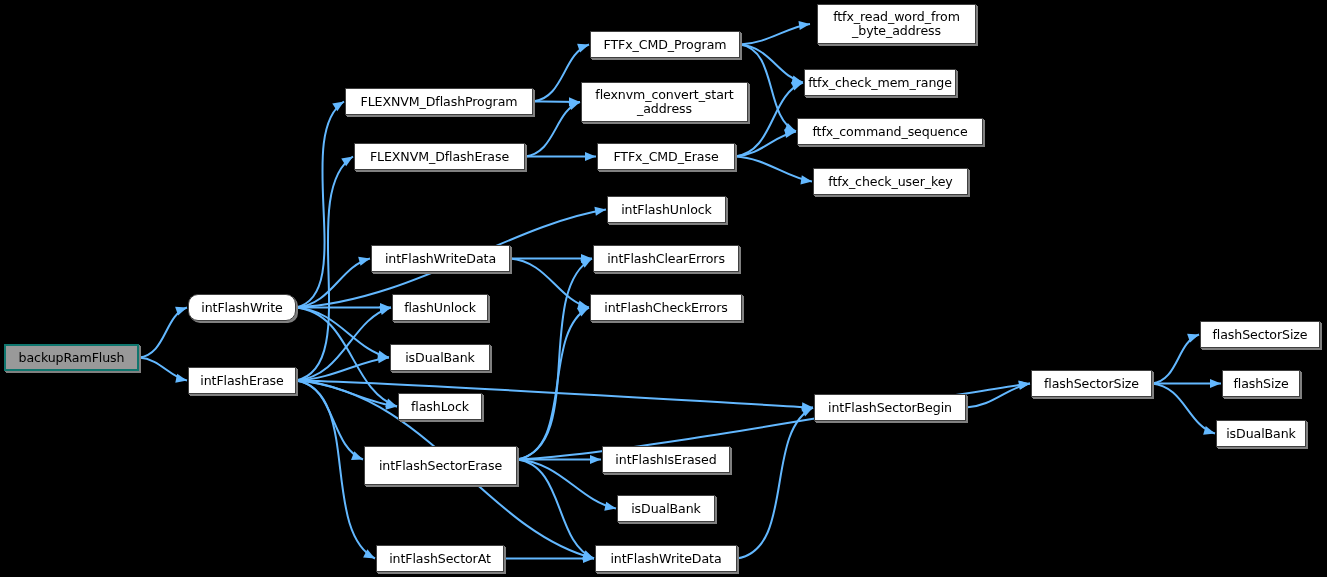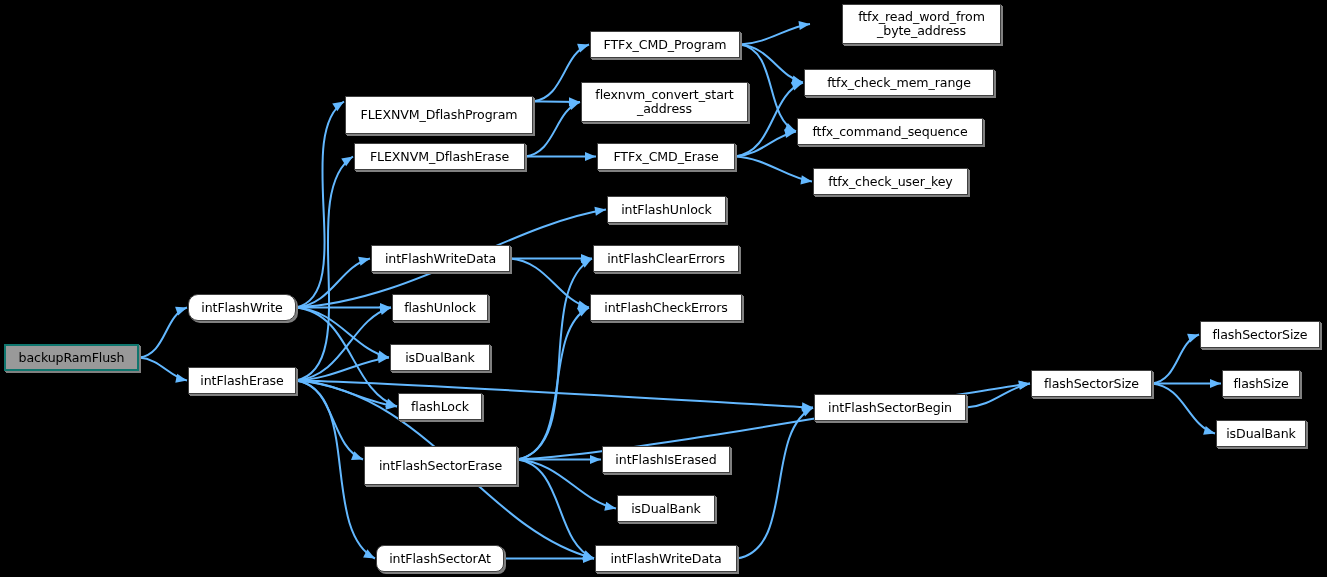--- a/index.html
+++ b/index.html
@@ -132,41 +132,41 @@
       <path d="M 1152.00,383.50 C 1178.66,380.56 1176.64,342.34 1199.00,334.50" fill="none" stroke="#63b8ff" stroke-width="2"></path>
       <polygon points="1199.00,334.50 1190.14,342.48 1187.10,333.80" fill="#63b8ff"></polygon>
       <path d="M 1152.00,383.50 C 1175.53,383.50 1201.27,383.50 1221.00,383.50" fill="none" stroke="#63b8ff" stroke-width="2"></path>
       <polygon points="1221.00,383.50 1210.00,388.10 1210.00,378.90" fill="#63b8ff"></polygon>
       <path d="M 1152.00,383.50 C 1184.33,386.50 1187.88,425.50 1215.00,433.50" fill="none" stroke="#63b8ff" stroke-width="2"></path>
       <polygon points="1215.00,433.50 1203.15,434.80 1205.75,425.98" fill="#63b8ff"></polygon>
     </svg>
 <div class="node root" style="left: 4px; top: 344px; width: 135px; height: 27px;"><span class="node-label">backupRamFlush</span></div>
     <div class="node" style="left: 188px; top: 294px; width: 108px; height: 27px; border-radius: 10px;"><span class="node-label">intFlashWrite</span></div>
     <div class="node" style="left: 188px; top: 367px; width: 108px; height: 27px;"><span class="node-label">intFlashErase</span></div>
-    <div class="node" style="left: 345px; top: 96px; width: 188px; height: 38px; align-items: center;"><span class="node-label">FLEXNVM_DflashProgram</span></div>
+    <div class="node" style="left: 345px; top: 88px; width: 188px; height: 27px; align-items: center;"><span class="node-label">FLEXNVM_DflashProgram</span></div>
     <div class="node" style="left: 354px; top: 143px; width: 171px; height: 27px;"><span class="node-label">FLEXNVM_DflashErase</span></div>
     <div class="node" style="left: 371px; top: 245px; width: 139px; height: 27px;"><span class="node-label">intFlashWriteData</span></div>
     <div class="node" style="left: 392px; top: 294px; width: 96px; height: 27px;"><span class="node-label">flashUnlock</span></div>
     <div class="node" style="left: 390px; top: 344px; width: 100px; height: 27px;"><span class="node-label">isDualBank</span></div>
     <div class="node" style="left: 398px; top: 393px; width: 84px; height: 27px;"><span class="node-label">flashLock</span></div>
     <div class="node" style="left: 364px; top: 446px; width: 153px; height: 39px;"><span class="node-label">intFlashSectorErase</span></div>
-    <div class="node" style="left: 376px; top: 545px; width: 128px; height: 27px; border-radius: 8px;"><span class="node-label">intFlashSectorAt</span></div>
+    <div class="node" style="left: 376px; top: 545px; width: 128px; height: 27px;"><span class="node-label">intFlashSectorAt</span></div>
     <div class="node" style="left: 590px; top: 31px; width: 150px; height: 27px;"><span class="node-label">FTFx_CMD_Program</span></div>
     <div class="node" style="left: 581px; top: 82px; width: 167px; height: 40px;"><span class="node-label">flexnvm_convert_start
 _address</span></div>
     <div class="node" style="left: 597px; top: 143px; width: 138px; height: 27px;"><span class="node-label">FTFx_CMD_Erase</span></div>
     <div class="node" style="left: 607px; top: 196px; width: 119px; height: 27px;"><span class="node-label">intFlashUnlock</span></div>
     <div class="node" style="left: 593px; top: 245px; width: 146px; height: 27px;"><span class="node-label">intFlashClearErrors</span></div>
     <div class="node" style="left: 590px; top: 294px; width: 152px; height: 27px;"><span class="node-label">intFlashCheckErrors</span></div>
     <div class="node" style="left: 602px; top: 446px; width: 128px; height: 27px;"><span class="node-label">intFlashIsErased</span></div>
     <div class="node" style="left: 617px; top: 495px; width: 98px; height: 27px;"><span class="node-label">isDualBank</span></div>
     <div class="node" style="left: 595px; top: 545px; width: 142px; height: 27px;"><span class="node-label">intFlashWriteData</span></div>
-    <div class="node" style="left: 842px; top: 4px; width: 159px; height: 40px;"><span class="node-label">ftfx_read_word_from
+    <div class="node" style="left: 817px; top: 4px; width: 159px; height: 40px;"><span class="node-label">ftfx_read_word_from
 _byte_address</span></div>
-    <div class="node" style="left: 804px; top: 69px; width: 190px; height: 27px;"><span class="node-label">ftfx_check_mem_range</span></div>
+    <div class="node" style="left: 804px; top: 69px; width: 152px; height: 27px;"><span class="node-label">ftfx_check_mem_range</span></div>
     <div class="node" style="left: 797px; top: 118px; width: 186px; height: 27px;"><span class="node-label">ftfx_command_sequence</span></div>
     <div class="node" style="left: 813px; top: 168px; width: 155px; height: 27px;"><span class="node-label">ftfx_check_user_key</span></div>
     <div class="node" style="left: 814px; top: 394px; width: 152px; height: 27px;"><span class="node-label">intFlashSectorBegin</span></div>
     <div class="node" style="left: 1031px; top: 370px; width: 121px; height: 27px;"><span class="node-label">flashSectorSize</span></div>
     <div class="node" style="left: 1200px; top: 321px; width: 120px; height: 27px;"><span class="node-label">flashSectorSize</span></div>
     <div class="node" style="left: 1222px; top: 370px; width: 78px; height: 27px;"><span class="node-label">flashSize</span></div>
     <div class="node" style="left: 1216px; top: 420px; width: 90px; height: 27px;"><span class="node-label">isDualBank</span></div>
   </div>
 
 </body></html>

